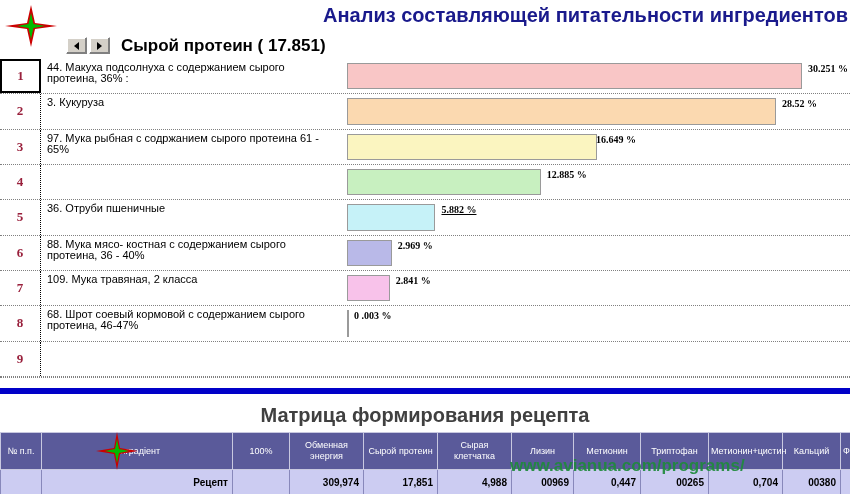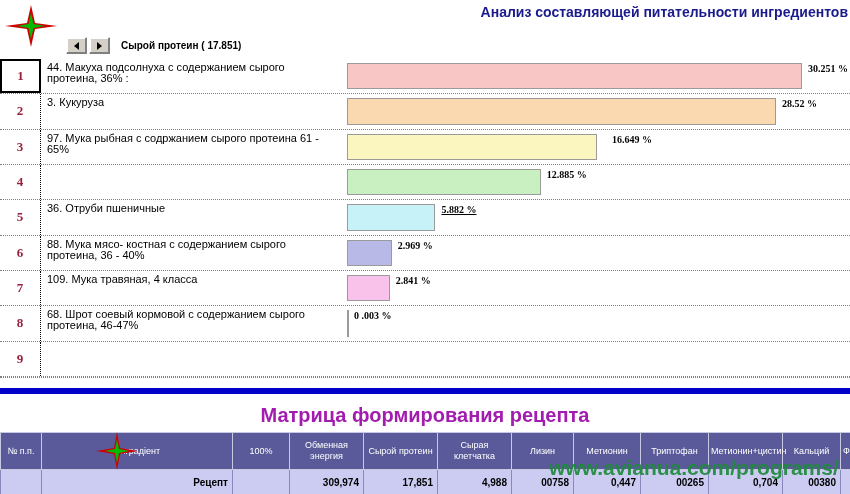--- a/index.html
+++ b/index.html
@@ -6,21 +6,21 @@
   body{
     width:850px;height:494px;overflow:hidden;
     background:#ffffff;
     font-family:"Liberation Sans","DejaVu Sans",sans-serif;
     position:relative;
   }
   
   #app-header{position:absolute;left:0;top:0;width:850px;height:60px;}
   #main-title{
     position:absolute;left:232px;top:4px;width:616px;height:28px;
-    color:#1a1a8c;font-size:14px;font-weight:bold;
+    color:#1a1a8c;font-size:20px;font-weight:bold;
     text-align:right;white-space:nowrap;letter-spacing:0px;
   }
   
   .star-logo{position:absolute;}
   .star-logo .pt{position:absolute;left:0;top:0;width:100%;height:100%;}
   #logo-top-left{left:4px;top:4px;width:54px;height:44px;}
   #logo-table{left:95px;top:432px;width:44px;height:38px;}
   
   #nutrient-nav{position:absolute;left:66px;top:37px;height:17px;display:flex;align-items:center;}
   .spin-btn{
@@ -28,21 +28,21 @@
     background:#d4d0c8;
     border:1px solid #ffffff;
     border-right-color:#808080;border-bottom-color:#808080;
     box-shadow:inset -1px -1px 0 #808080, inset 1px 1px 0 #ffffff;
     display:flex;align-items:center;justify-content:center;
     cursor:pointer;padding:0;box-sizing:border-box;
   }
   .tri-left{width:0;height:0;border-top:4px solid transparent;border-bottom:4px solid transparent;border-right:5px solid #000;}
   .tri-right{width:0;height:0;border-top:4px solid transparent;border-bottom:4px solid transparent;border-left:5px solid #000;}
   #nutrient-caption{
-    margin-left:9px;font-size:10px;font-weight:bold;color:#000;white-space:nowrap;
+    margin-left:9px;font-size:17px;font-weight:bold;color:#000;white-space:nowrap;
   }
   
   #chart-area{position:absolute;left:0;top:59px;width:850px;height:318px;}
   .grid-row{
     position:absolute;left:0;width:850px;
     border-bottom:1px dotted #808080;
     box-sizing:border-box;
   }
   .rownum-cell{
     position:absolute;left:0;width:41px;height:100%;
@@ -69,21 +69,21 @@
     position:absolute;top:0px;
     font-size:10px;font-weight:bold;color:#000;white-space:nowrap;
     font-family:"Liberation Serif","DejaVu Serif",serif;
   }
   #chart-bottom-rule{position:absolute;left:0;top:377px;width:850px;border-bottom:1px dotted #808080;}
   
   #section-divider{position:absolute;left:0;top:388px;width:850px;height:6px;background:#0000c8;}
   
   #matrix-title{
     position:absolute;left:0;top:404px;width:850px;
-    text-align:center;color:#a21caf;font-size:20px;font-weight:bold;
+    text-align:center;color:#404040;font-size:20px;font-weight:bold;
   }
   #matrix-table{
     position:absolute;left:0;top:432px;width:850px;
     border-collapse:collapse;table-layout:fixed;
   }
   #matrix-table th{
     background:#5a5a9a;color:#ffffff;
     font-size:9px;font-weight:normal;
     text-align:center;vertical-align:middle;
     border:1px solid #c8c8e0;
@@ -93,22 +93,22 @@
     background:#ccccf2;color:#000;
     font-size:10px;font-weight:bold;
     border:1px solid #8888bb;
     height:25px;padding:0 4px;
     text-align:right;
   }
   td.cell-name{text-align:center;}
   td.cell-pct{background:#fad0a0;}
   td.cell-num{text-align:right;}
   #watermark{
-    position:absolute;left:549px;top:456px;
-    color:#1f8a3c;font-size:21px;font-weight:bold;
+    position:absolute;left:510px;top:456px;
+    color:#1f8a3c;font-size:17px;font-weight:bold;
     white-space:nowrap;opacity:0.92;
     font-family:"Liberation Sans","DejaVu Sans",sans-serif;
     pointer-events:none;
   }
 </style>
 </head>
 <body>
 
 <div id="app-header">
   <div class="star-logo" id="logo-top-left">
@@ -145,21 +145,21 @@
       <div class="bar-wrap">
         <div class="bar" style="width: 428.964px; height: 26.3333px; background: rgb(251, 217, 176);"></div>
         <div class="bar-value" style="left: 434.964px;">28.52 %</div>
       </div>
     </div>
     <div class="grid-row" style="top: 70.6667px; height: 35.3333px;">
       <div class="rownum-cell">3</div>
       <div class="label-cell">97. Мука рыбная с содржанием сырого протеина  61 - 65%</div>
       <div class="bar-wrap">
         <div class="bar" style="width: 250.415px; height: 26.3333px; background: rgb(251, 245, 192);"></div>
-        <div class="bar-value" style="left: 265px;">16.649 %</div>
+        <div class="bar-value" style="left: 249px;">16.649 %</div>
       </div>
     </div>
     <div class="grid-row" style="top: 106px; height: 35.3333px;">
       <div class="rownum-cell">4</div>
       <div class="bar-wrap">
         <div class="bar" style="width: 193.801px; height: 26.3333px; background: rgb(200, 240, 192);"></div>
         <div class="bar-value" style="left: 199.801px; font-family: Liberation Serif, serif;">12.885 %</div>
       </div>
     </div>
     <div class="grid-row" style="top: 141.333px; height: 35.3333px;">
@@ -173,21 +173,21 @@
     <div class="grid-row" style="top: 176.667px; height: 35.3333px;">
       <div class="rownum-cell">6</div>
       <div class="label-cell">88. Мука мясо- костная с содержанием сырого протеина, 36 - 40%</div>
       <div class="bar-wrap">
         <div class="bar" style="width: 44.6562px; height: 26.3333px; background: rgb(185, 185, 232);"></div>
         <div class="bar-value" style="left: 50.6562px;">2.969 %</div>
       </div>
     </div>
     <div class="grid-row" style="top: 212px; height: 35.3333px;">
       <div class="rownum-cell">7</div>
-      <div class="label-cell">109. Мука травяная,  4 класса</div>
+      <div class="label-cell">109. Мука травяная,  2 класса</div>
       <div class="bar-wrap">
         <div class="bar" style="width: 42.731px; height: 26.3333px; background: rgb(248, 194, 234);"></div>
         <div class="bar-value" style="left: 48.731px;">2.841 %</div>
       </div>
     </div>
     <div class="grid-row" style="top: 247.333px; height: 35.3333px;">
       <div class="rownum-cell">8</div>
       <div class="label-cell">68. Шрот соевый кормовой с содержанием сырого протеина, 46-47%</div>
       <div class="bar-wrap">
         <div class="bar" style="width: 1px; height: 26.3333px; background: rgb(255, 255, 255); border-color: rgb(154, 154, 154);"></div>
@@ -237,21 +237,21 @@
       </tr>
   </thead>
   <tbody id="matrix-body">
       <tr>
         <td></td>
         <td class="cell-name">Рецепт</td>
         <td class="cell-pct"></td>
         <td class="cell-num">309,974</td>
         <td class="cell-num">17,851</td>
         <td class="cell-num">4,988</td>
-        <td class="cell-num">00758</td>
+        <td class="cell-num">00969</td>
         <td class="cell-num">0,447</td>
         <td class="cell-num">00265</td>
         <td class="cell-num">0,704</td>
         <td class="cell-num">00380</td>
         <td class="cell-num"></td>
       </tr>
     </tbody>
 </table>
 
 <div class="star-logo" id="logo-table">

